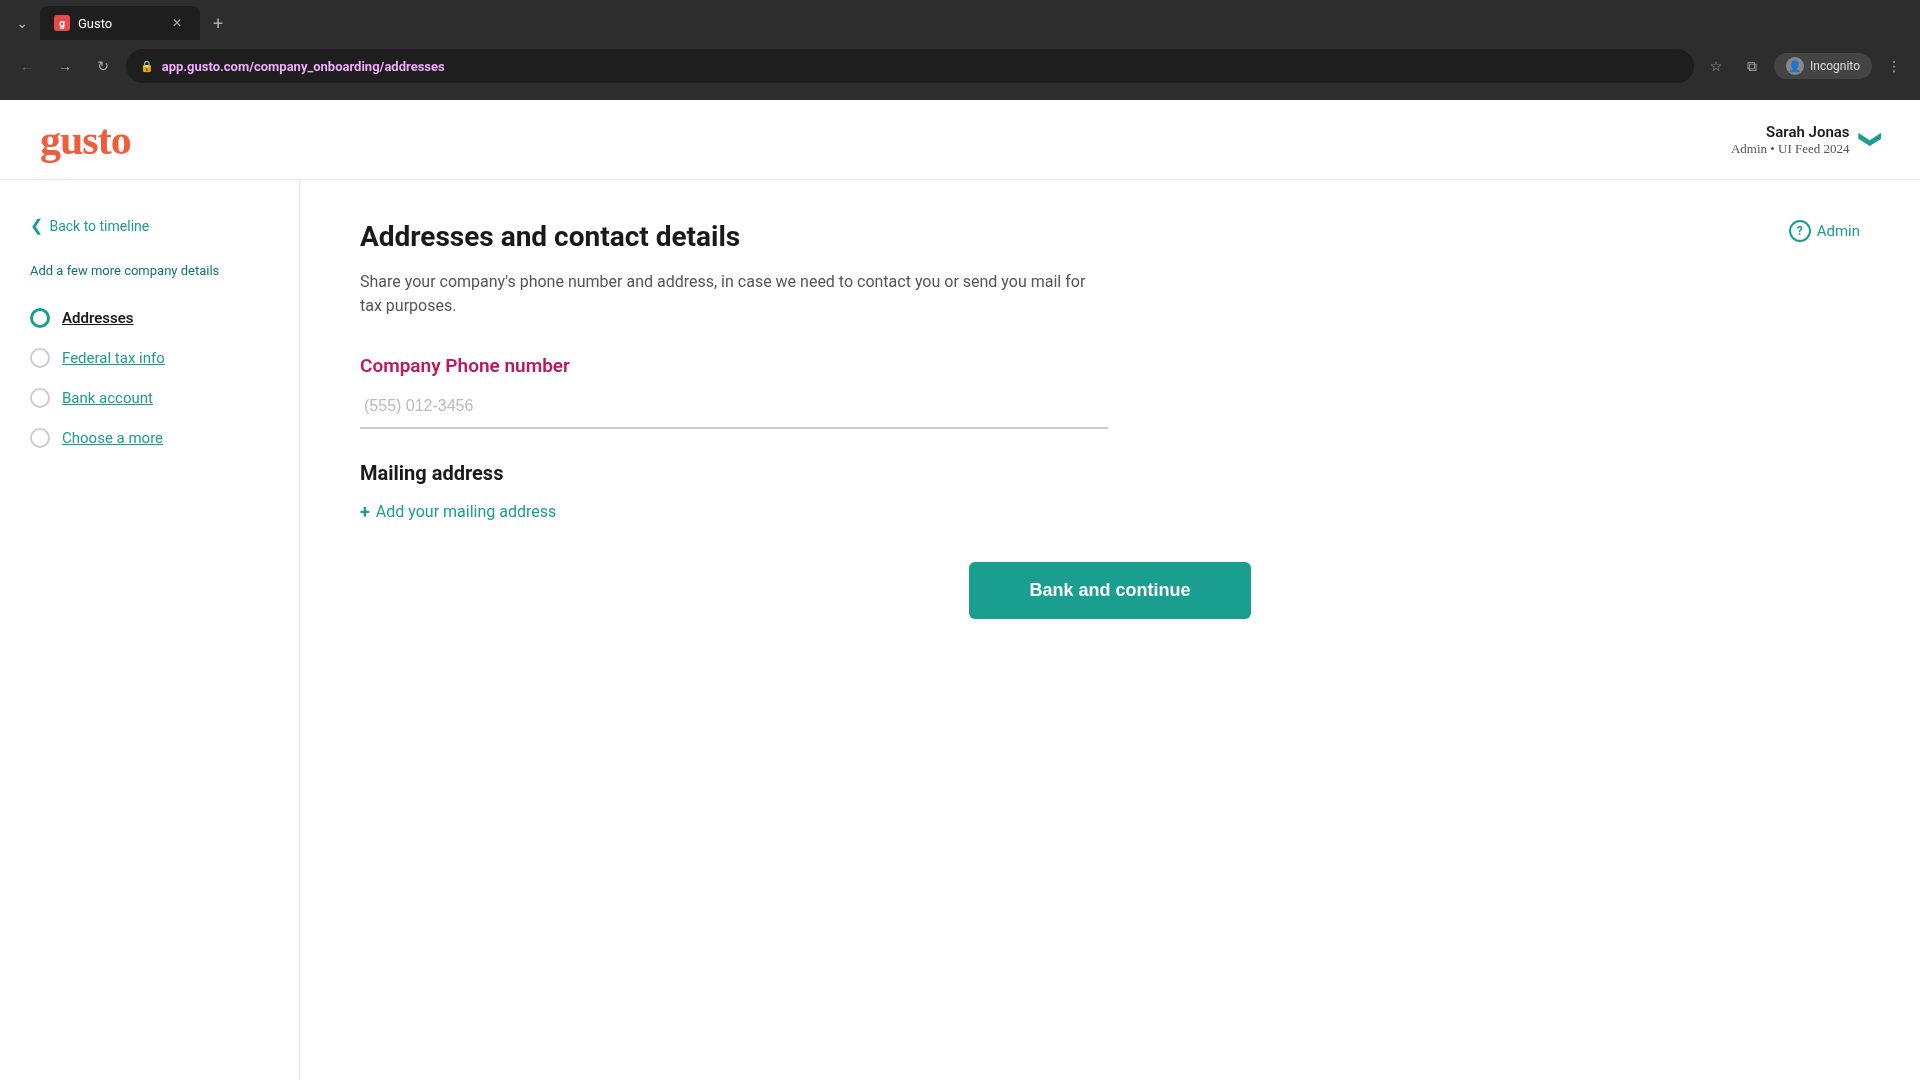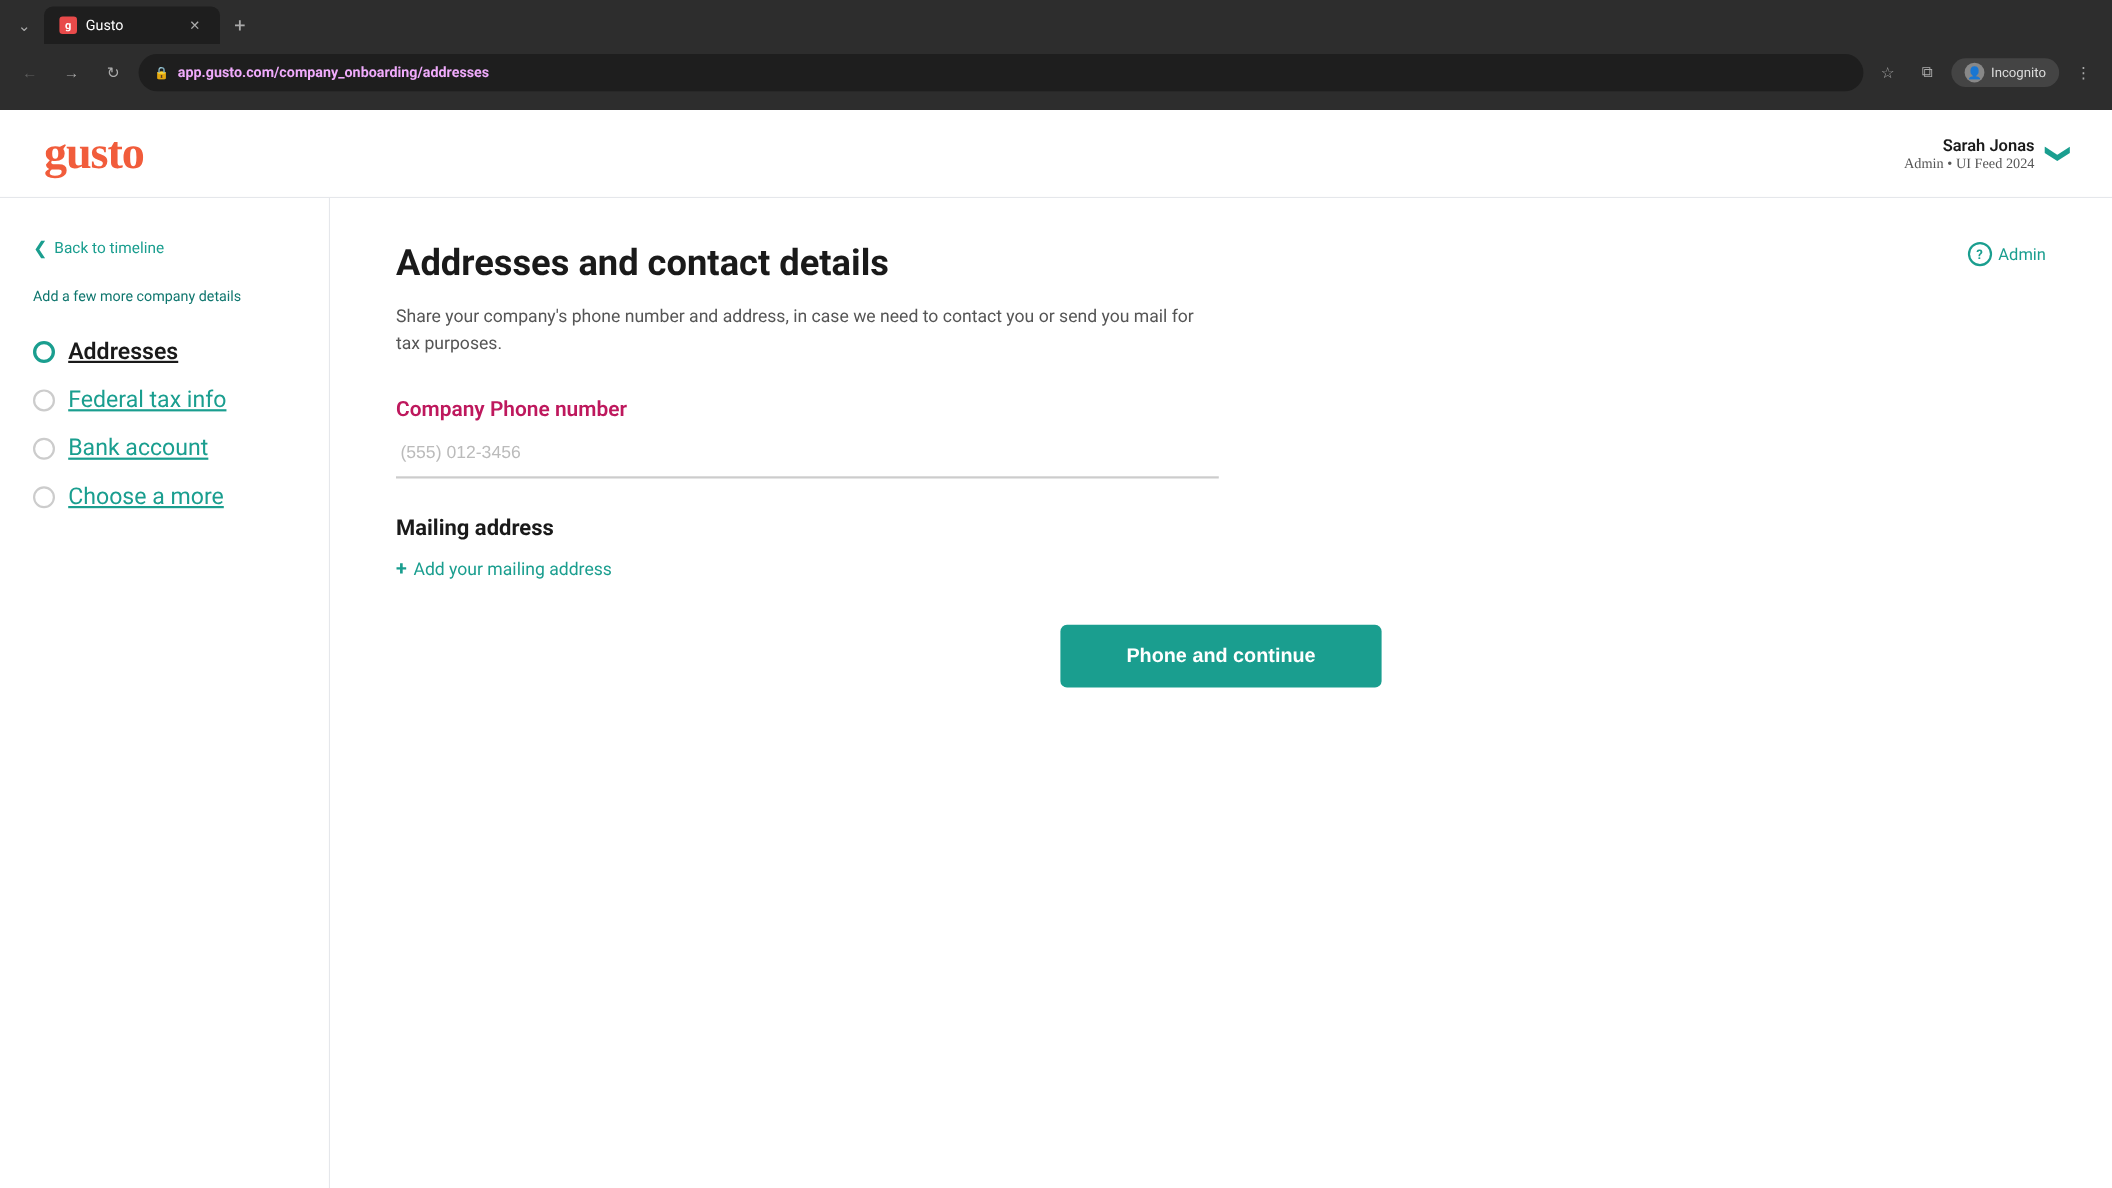--- a/index.html
+++ b/index.html
@@ -171,21 +171,21 @@
     .sidebar-subtitle {
       font-size: 13px;
       color: #0f766e;
       margin-bottom: 20px;
       font-weight: 400;
     }
     .sidebar-nav { list-style: none; }
     .sidebar-nav li {
       display: flex; align-items: center; gap: 12px;
       padding: 10px 0;
-      font-size: 21px;
+      font-size: 15px;
     }
     .sidebar-nav li .radio-circle {
       width: 20px; height: 20px;
       border-radius: 50%;
       border: 2px solid #ccc;
       flex-shrink: 0;
       display: flex; align-items: center; justify-content: center;
     }
     .sidebar-nav li.active .radio-circle {
       border: 3px solid #1a9e8f;
@@ -222,21 +222,21 @@
     .faqs-circle {
       width: 22px; height: 22px;
       border-radius: 50%;
       border: 2px solid #1a9e8f;
       display: flex; align-items: center; justify-content: center;
       font-size: 12px;
       color: #1a9e8f;
       font-weight: bold;
     }
     .page-title {
-      font-size: 33px;
+      font-size: 28px;
       font-weight: 700;
       color: #1a1a1a;
       margin-bottom: 16px;
       line-height: 1.2;
     }
     .page-description {
       font-size: 16px;
       color: #555;
       margin-bottom: 36px;
       line-height: 1.5;
@@ -411,18 +411,18 @@
 
       <div class="mailing-section">
         <h2 class="mailing-title">Mailing address</h2>
         <a class="add-mailing-link">
           <span class="plus">+</span>
           <span>Add your mailing address</span>
         </a>
       </div>
 
       <div class="save-btn-container">
-        <button class="save-btn">Phone and continue</button>
+        <button class="save-btn">Bank and continue</button>
       </div>
     </main>
   </div>
 
 </div>
 
 </body></html>

